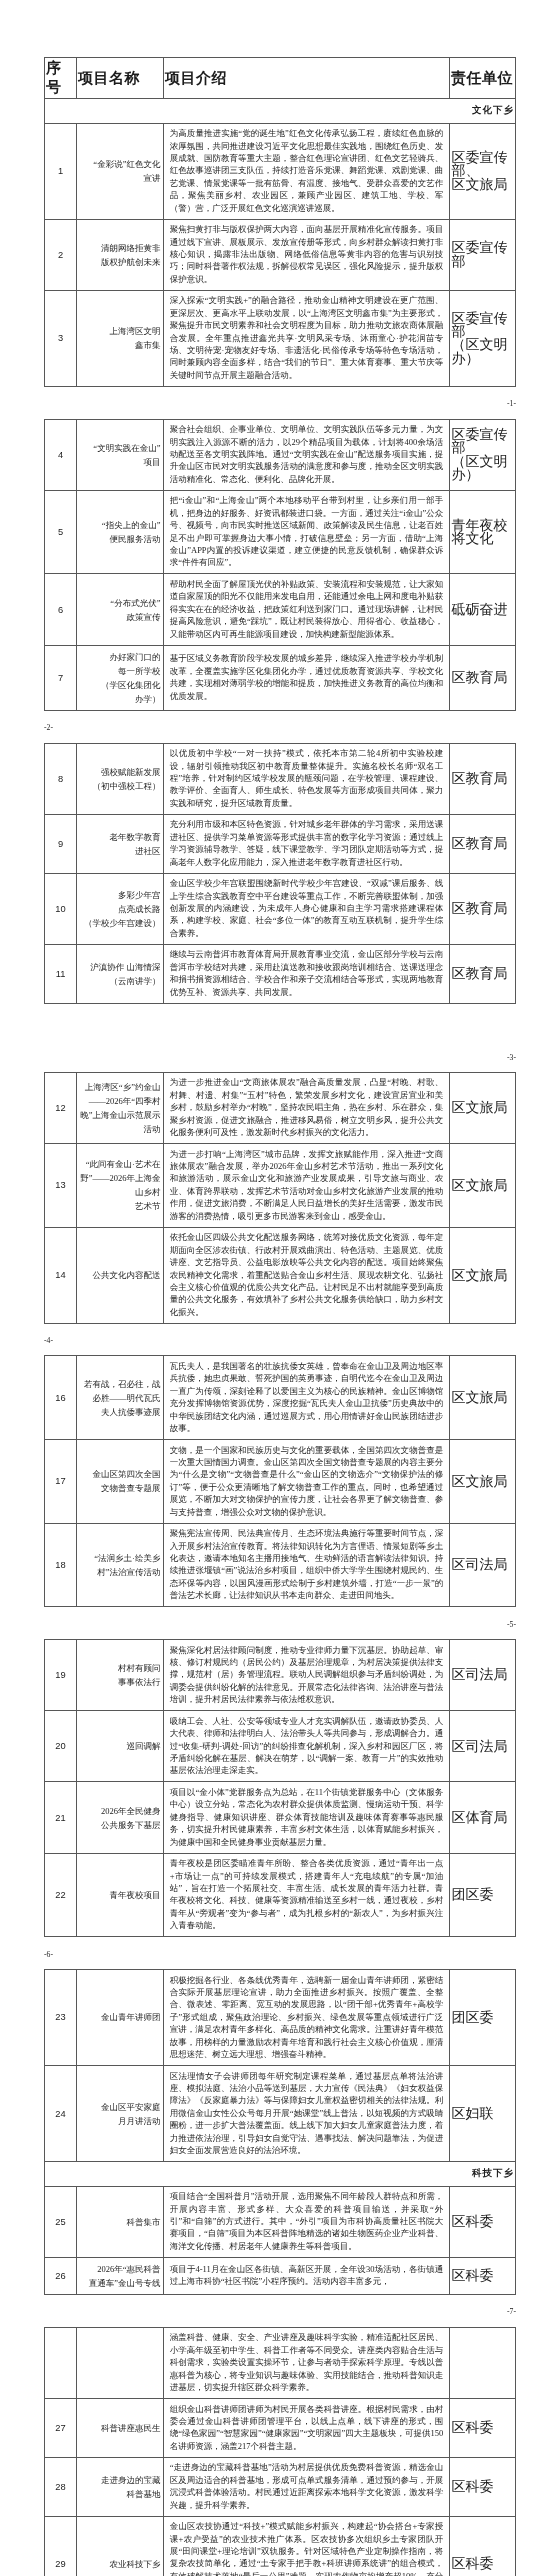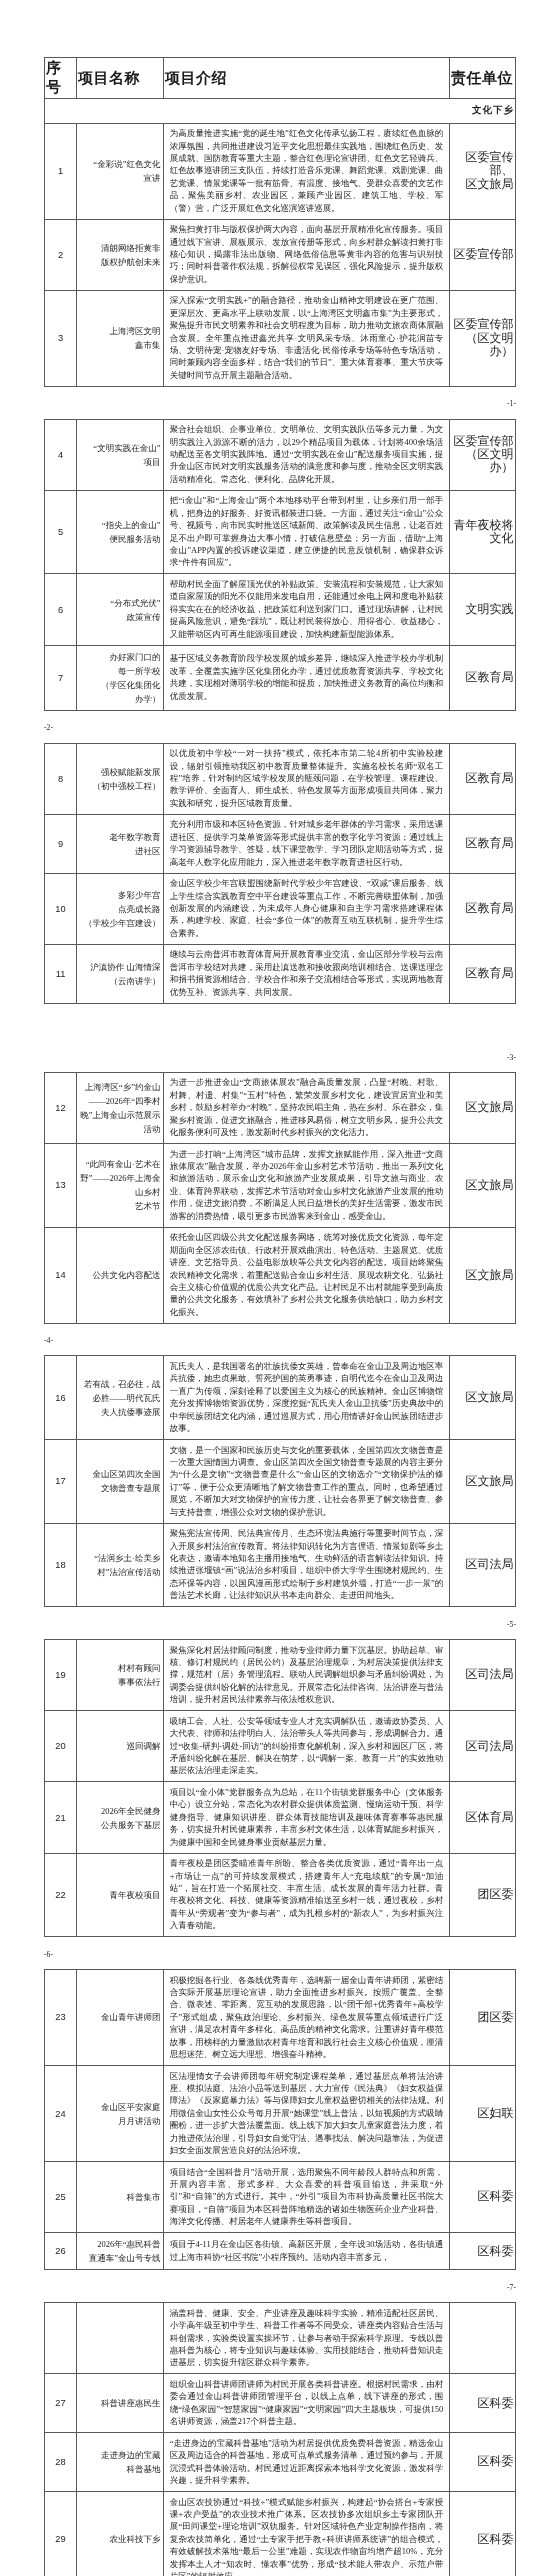--- a/index.html
+++ b/index.html
@@ -10,21 +10,21 @@
   col.c-num  { width:32px; }
   col.c-name { width:87px; }
   col.c-desc { width:286px; }
   col.c-unit { width:66px; }
   th, td { border:0.5px solid #575757; background:#fff; }
   th.hdr { font-size:15px; font-weight:bold; height:24px; text-align:left; letter-spacing:0.5px; }
   td.num  { text-align:center; vertical-align:middle; font-size:9.3px; padding:1px 0;
             font-family:"Liberation Sans","DejaVu Sans",sans-serif; }
   td.name { text-align:right; vertical-align:middle; font-size:8.5px; line-height:14px; padding:4.1px 2.6px; }
   td.desc { text-align:justify; vertical-align:middle; font-size:8.5px; line-height:12.4px; padding:3.6px 5.7px 4.6px; }
-  td.unit { text-align:right; vertical-align:middle; font-size:12px; line-height:13.4px; padding:2.1px 1.5px; }
+  td.unit { text-align:left; vertical-align:middle; font-size:14px; line-height:13.4px; padding:2.1px 1.5px; }
   tr.section td { text-align:right; vertical-align:middle; font-weight:bold; font-size:9.5px;
                   height:21.6px; letter-spacing:1px; }
   .marker { width:472px; margin-left:44px; font-size:7.7px; color:#222; padding:12.4px 0 10.3px;
             font-family:"Liberation Serif","DejaVu Serif",serif; }
   .marker.right { text-align:right; }
   .marker.left  { text-align:left; }
   .marker.gap-lg { padding-top:49px; }
 </style>
 </head>
 <body>
@@ -91,21 +91,21 @@
             <tr>
               <td class="num">5</td>
               <td class="name">“指尖上的金山”<br>便民服务活动</td>
               <td class="desc">把“i金山”和“上海金山”两个本地移动平台带到村里，让乡亲们用一部手机，把身边的好服务、好资讯都装进口袋。一方面，通过关注“i金山”公众号、视频号，向市民实时推送区域新闻、政策解读及民生信息，让老百姓足不出户即可掌握身边大事小情，打破信息壁垒；另一方面，借助“上海金山”APP内置的投诉建议渠道，建立便捷的民意反馈机制，确保群众诉求“件件有回应”。</td>
               <td class="unit">青年夜校将文化</td>
             </tr>
             <tr>
               <td class="num">6</td>
               <td class="name">“分布式光伏”<br>政策宣传</td>
               <td class="desc">帮助村民全面了解屋顶光伏的补贴政策、安装流程和安装规范，让大家知道自家屋顶的阳光不仅能用来发电自用，还能通过余电上网和度电补贴获得实实在在的经济收益，把政策红利送到家门口。通过现场讲解，让村民提高风险意识，避免“踩坑”，既让村民装得放心、用得省心、收益稳心，又能带动区内可再生能源项目建设，加快构建新型能源体系。</td>
-              <td class="unit">文明实践</td>
+              <td class="unit">砥砺奋进</td>
             </tr>
             <tr>
               <td class="num">7</td>
               <td class="name">办好家门口的<br>每一所学校<br>（学区化集团化<br>办学）</td>
               <td class="desc">基于区域义务教育阶段学校发展的城乡差异，继续深入推进学校办学机制改革，全覆盖实施学区化集团化办学，通过优质教育资源共享、学校文化共建，实现相对薄弱学校的增能和提质，加快推进义务教育的高位均衡和优质发展。</td>
               <td class="unit">区教育局</td>
             </tr>
           </tbody>
         </table>
         <div class="marker left">-2-</div>
@@ -259,20 +259,23 @@
               <td class="num">23</td>
               <td class="name">金山青年讲师团</td>
               <td class="desc">积极挖掘各行业、各条线优秀青年，选聘新一届金山青年讲师团，紧密结合实际开展基层理论宣讲，助力全面推进乡村振兴。按照广覆盖、全整合、微表述、零距离、宽互动的发展思路，以“团干部+优秀青年+高校学子”形式组成，聚焦政治理论、乡村振兴、绿色发展等重点领域进行广泛宣讲，满足农村青年多样化、高品质的精神文化需求。注重讲好青年模范故事，用榜样的力量激励农村青年培育和践行社会主义核心价值观，厘清思想迷茫、树立远大理想、增强奋斗精神。</td>
               <td class="unit">团区委</td>
             </tr>
             <tr>
               <td class="num">24</td>
               <td class="name">金山区平安家庭<br>月月讲活动</td>
               <td class="desc">区法理情女子会讲师团每年研究制定课程菜单，通过基层点单将法治讲座、模拟法庭、法治小品等送到基层，大力宣传《民法典》《妇女权益保障法》《反家庭暴力法》等与保障妇女儿童权益密切相关的法律法规。利用微信金山女性公众号每月开展“她课堂”线上普法，以短视频的方式吸睛圈粉，进一步扩大普法覆盖面。线上线下加大妇女儿童家庭普法力度，着力推进依法治理，引导妇女自觉守法、遇事找法、解决问题靠法，为促进妇女全面发展营造良好的法治环境。</td>
               <td class="unit">区妇联</td>
+            </tr>
+            <tr class="section">
+              <td class="sec" colspan="4">科技下乡</td>
             </tr>
             <tr>
               <td class="num">25</td>
               <td class="name">科普集市</td>
               <td class="desc">项目结合“全国科普月”活动开展，选用聚焦不同年龄段人群特点和所需，开展内容丰富、形式多样、大众喜爱的科普项目输送，并采取“外引”和“自筛”的方式进行。其中，“外引”项目为市科协高质量社区书院大赛项目，“自筛”项目为本区科普阵地精选的诸如生物医药企业产业科普、海洋文化传播、村居老年人健康养生等科普项目。</td>
               <td class="unit">区科委</td>
             </tr>
             <tr>
               <td class="num">26</td>
               <td class="name">2026年“惠民科普<br>直通车”金山号专线</td>

